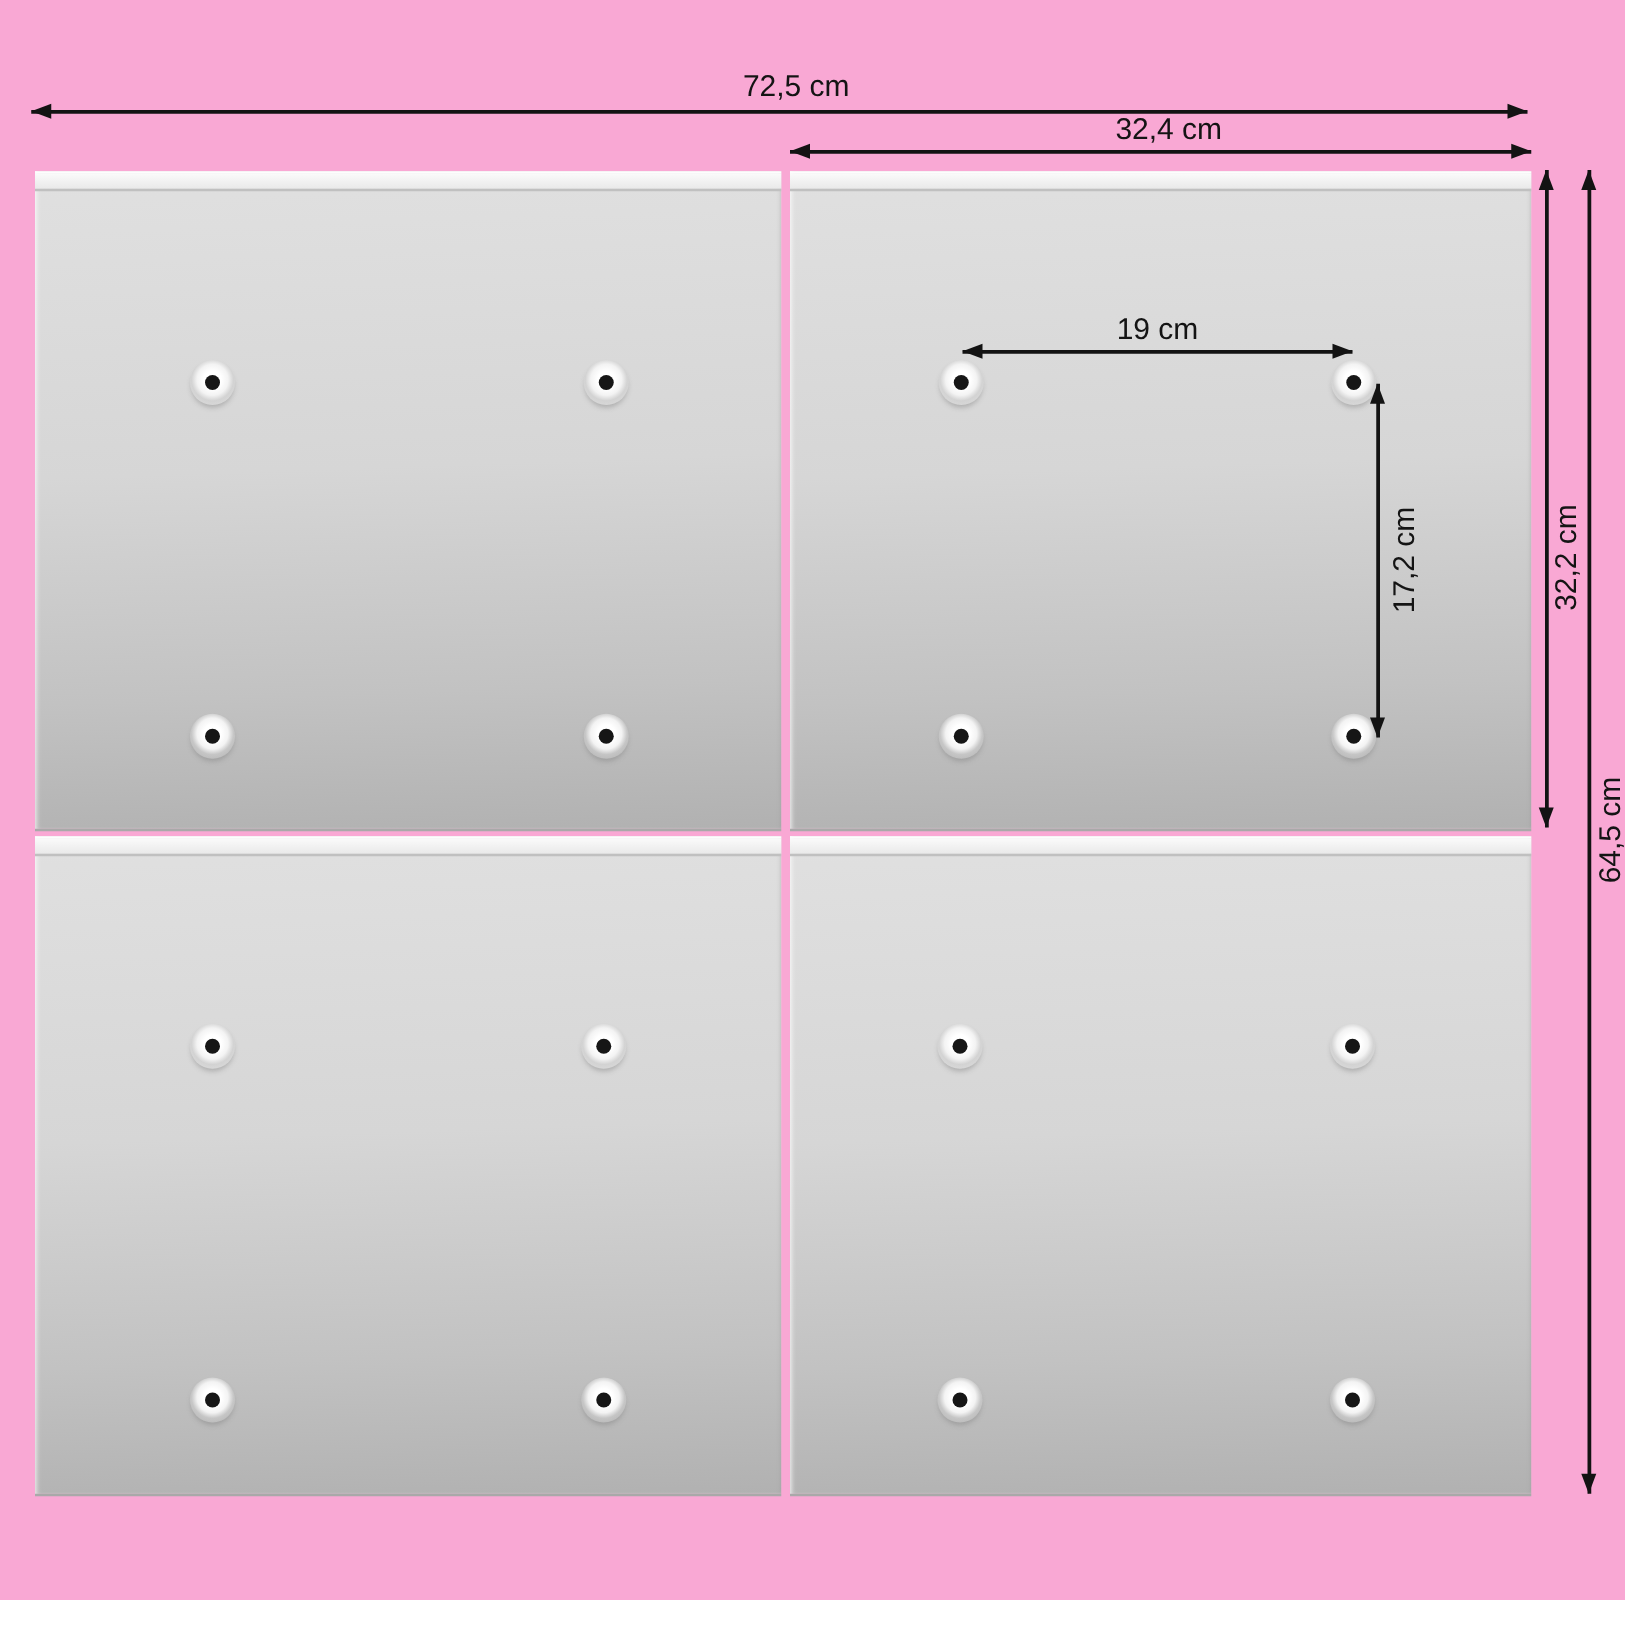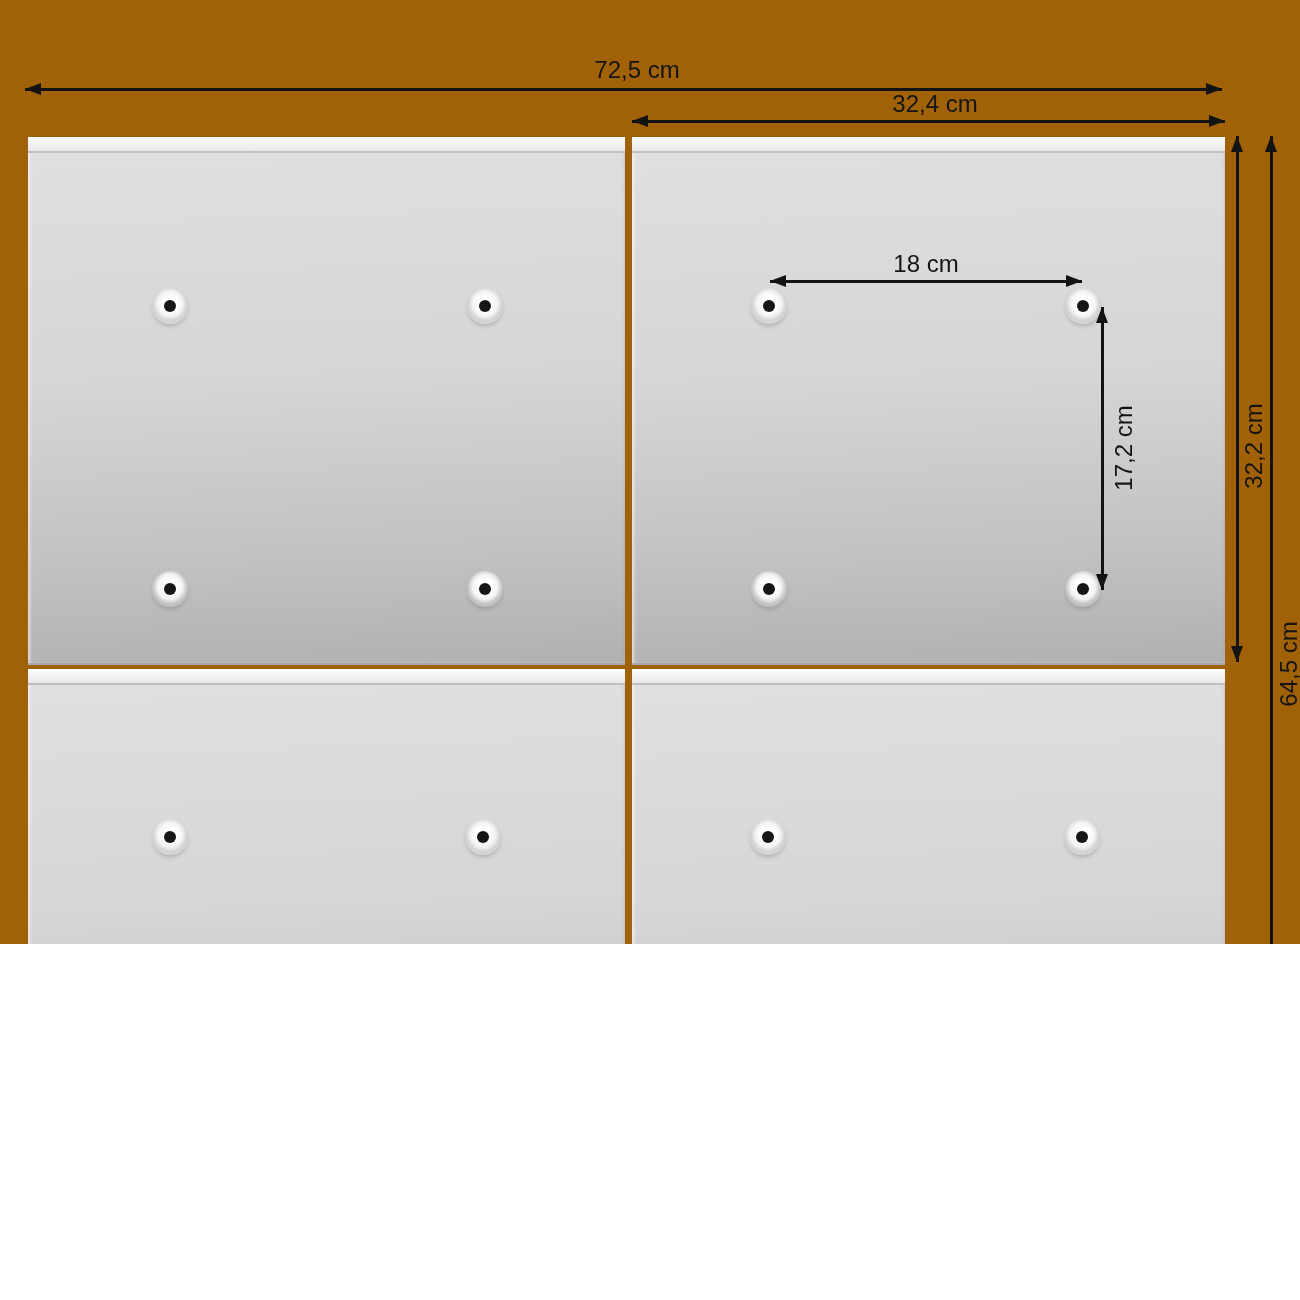--- a/index.html
+++ b/index.html
@@ -4,22 +4,22 @@
 <style>
   html, body {
     margin: 0;
     padding: 0;
     background: #ffffff;
     font-family: "Liberation Sans", sans-serif;
   }
   .canvas {
     position: relative;
     width: 1300px;
-    height: 944px;
-    background: #a16207;
+    height: 1280px;
+    background: #f9a8d4;
     overflow: hidden;
   }
 
   
   .panel {
     position: absolute;
     background: linear-gradient(178deg, #e0e0e0 0%, #d6d6d6 45%, #c2c2c2 78%, #b1b1b1 100%);
     border-bottom: 2px solid #a9a9a9;
     box-shadow: inset 3px 0 4px -2px rgba(255,255,255,0.85),
                 inset -2px 0 3px -1px rgba(150,150,150,0.35);
@@ -173,21 +173,21 @@
       <div class="hole-dot"></div>
     </div>
 
   <div class="dim-h" style="left:25px; top:88px; width:1197px;"></div>
   <div class="dim-label" style="left:637px; top:70px;">72,5 cm</div>
 
   <div class="dim-h" style="left:632px; top:120px; width:593px;"></div>
   <div class="dim-label" style="left:935px; top:104px;">32,4 cm</div>
 
   <div class="dim-h" style="left:770px; top:280px; width:312px;"></div>
-  <div class="dim-label" style="left:926px; top:264px;">18 cm</div>
+  <div class="dim-label" style="left:926px; top:264px;">19 cm</div>
 
   <div class="dim-v" style="left:1101px; top:307px; height:283px;"></div>
   <div class="dim-label rot" style="left:1124px; top:448px;">17,2 cm</div>
 
   <div class="dim-v" style="left:1236px; top:136px; height:526px;"></div>
   <div class="dim-label rot" style="left:1254px; top:446px;">32,2 cm</div>
 
   <div class="dim-v" style="left:1270px; top:136px; height:1059px;"></div>
   <div class="dim-label rot" style="left:1289px; top:664px;">64,5 cm</div>
 

